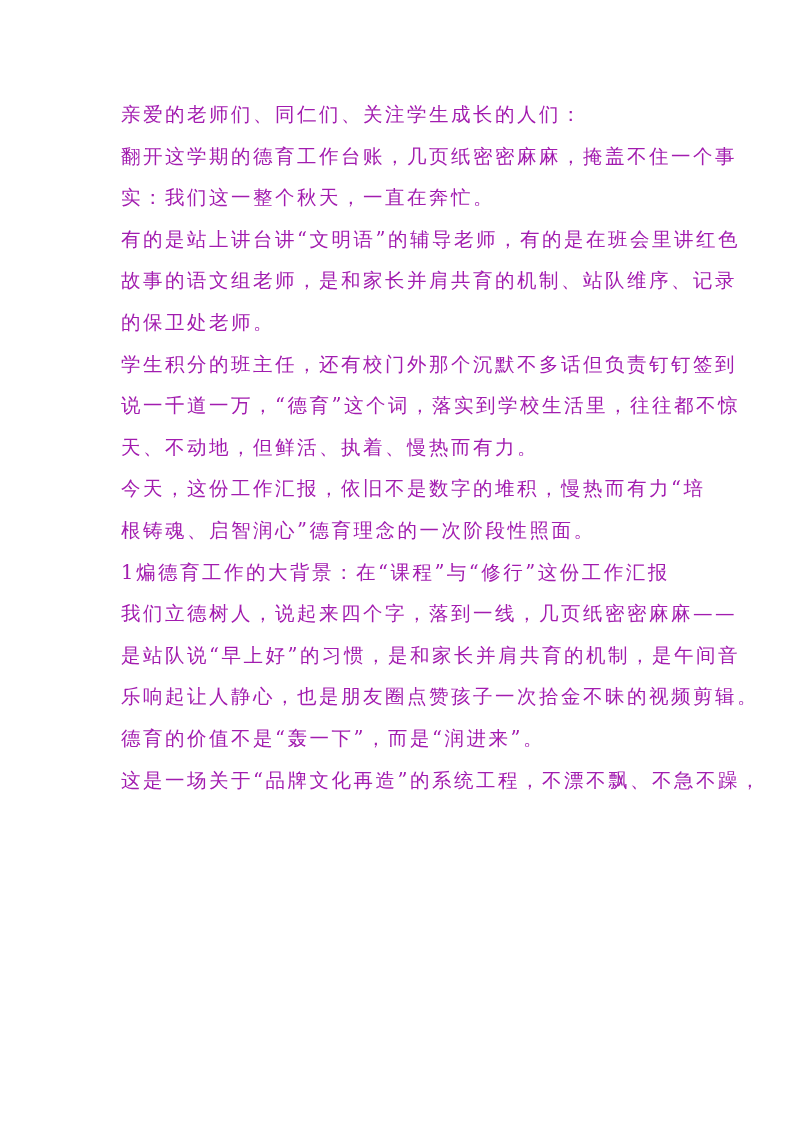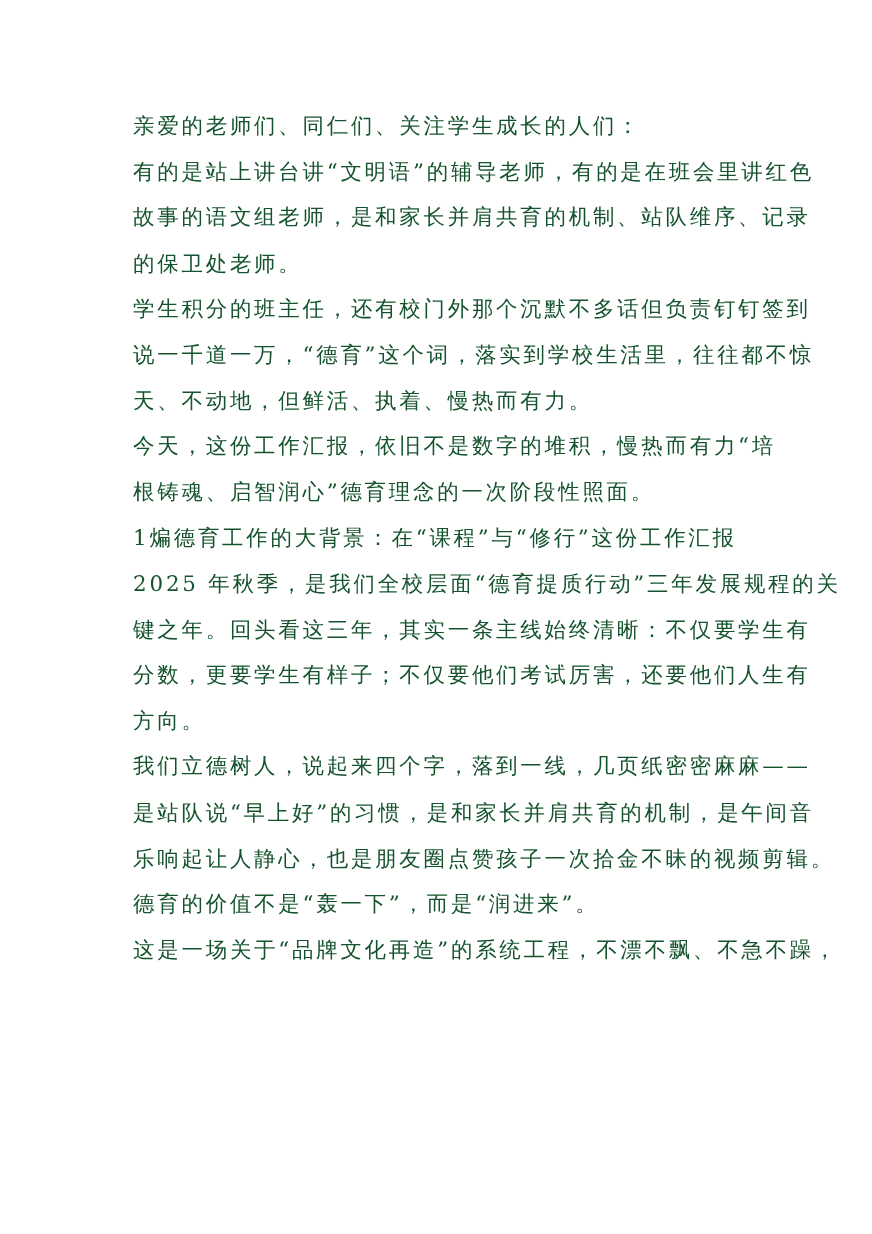--- a/index.html
+++ b/index.html
@@ -11,21 +11,21 @@
       width: 793px;
       height: 1122px;
       position: relative;
       overflow: hidden;
     }
     .page {
       position: absolute;
       left: 121px;
       top: 94px;
       width: 560px;
-      color: #14532d;
+      color: #a21caf;
       font-family: "DejaVu Serif", "Liberation Serif", serif;
       font-size: 19.5px;
       letter-spacing: 2.5px;
       line-height: 41.6px;
     }
     .para {
       margin: 0;
       padding: 0;
       white-space: nowrap;
     }
@@ -35,43 +35,41 @@
     }
   </style>
 </head>
 <body>
 
 <div class="page">
   <p class="para">
     <span class="line">亲爱的老师们、同仁们、关注学生成长的人们：</span>
   </p>
   <p class="para">
+    <span class="line">翻开这学期的德育工作台账，几页纸密密麻麻，掩盖不住一个事</span>
+    <span class="line">实：我们这一整个秋天，一直在奔忙。</span>
+  </p>
+  <p class="para">
     <span class="line">有的是站上讲台讲“文明语”的辅导老师，有的是在班会里讲红色</span>
     <span class="line">故事的语文组老师，是和家长并肩共育的机制、站队维序、记录</span>
     <span class="line">的保卫处老师。</span>
     <span class="line">学生积分的班主任，还有校门外那个沉默不多话但负责钉钉签到</span>
   </p>
   <p class="para">
     <span class="line">说一千道一万，“德育”这个词，落实到学校生活里，往往都不惊</span>
     <span class="line">天、不动地，但鲜活、执着、慢热而有力。</span>
   </p>
   <p class="para">
     <span class="line">今天，这份工作汇报，依旧不是数字的堆积，慢热而有力“培</span>
     <span class="line">根铸魂、启智润心”德育理念的一次阶段性照面。</span>
   </p>
   <p class="para">
     <span class="line">1煸德育工作的大背景：在“课程”与“修行”这份工作汇报</span>
   </p>
   <p class="para">
-    <span class="line">2025 年秋季，是我们全校层面“德育提质行动”三年发展规程的关</span>
-    <span class="line">键之年。回头看这三年，其实一条主线始终清晰：不仅要学生有</span>
-    <span class="line">分数，更要学生有样子；不仅要他们考试厉害，还要他们人生有</span>
-    <span class="line">方向。</span>
-  </p>
-  <p class="para">
     <span class="line">我们立德树人，说起来四个字，落到一线，几页纸密密麻麻——</span>
     <span class="line">是站队说“早上好”的习惯，是和家长并肩共育的机制，是午间音</span>
     <span class="line">乐响起让人静心，也是朋友圈点赞孩子一次拾金不昧的视频剪辑。</span>
   </p>
   <p class="para">
     <span class="line">德育的价值不是“轰一下”，而是“润进来”。</span>
   </p>
   <p class="para">
     <span class="line">这是一场关于“品牌文化再造”的系统工程，不漂不飘、不急不躁，</span>
   </p>

